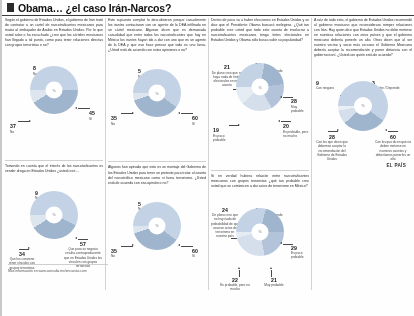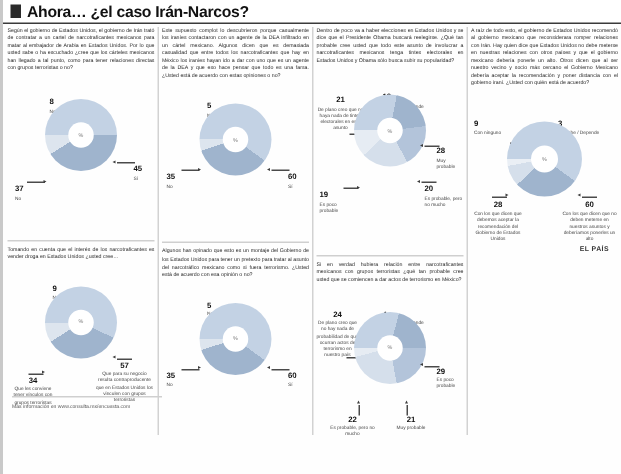--- a/index.html
+++ b/index.html
@@ -84,21 +84,21 @@
     position:absolute;left:3px;width:100px;border-top:0.6px solid #cfcfcf;height:0;
   }
 </style>
 </head>
 <body>
 
 <div class="sheet">
 
   <div class="header">
     <div class="header-mark"></div>
-    <div class="header-title">Ahora… ¿el caso Irán-Narcos?</div>
+    <div class="header-title">Obama… ¿el caso Irán-Narcos?</div>
   </div>
 
   <div class="col-sep" style="left:103px;"></div>
   <div class="col-sep" style="left:206px;"></div>
   <div class="col-sep" style="left:309px;"></div>
 
   <div class="col" id="col1">
     <p class="q">Según el gobierno de Estados Unidos, el gobierno de Irán trató de contratar a un cartel de narcotraficantes mexicanos para matar al embajador de Arabia en Estados Unidos. Por lo que usted sabe o ha escuchado ¿cree que los cárteles mexicanos han llegado a tal punto, como para tener relaciones directas con grupos terroristas o no?</p>
 
     <div class="chart-block" style="height:90px;">

